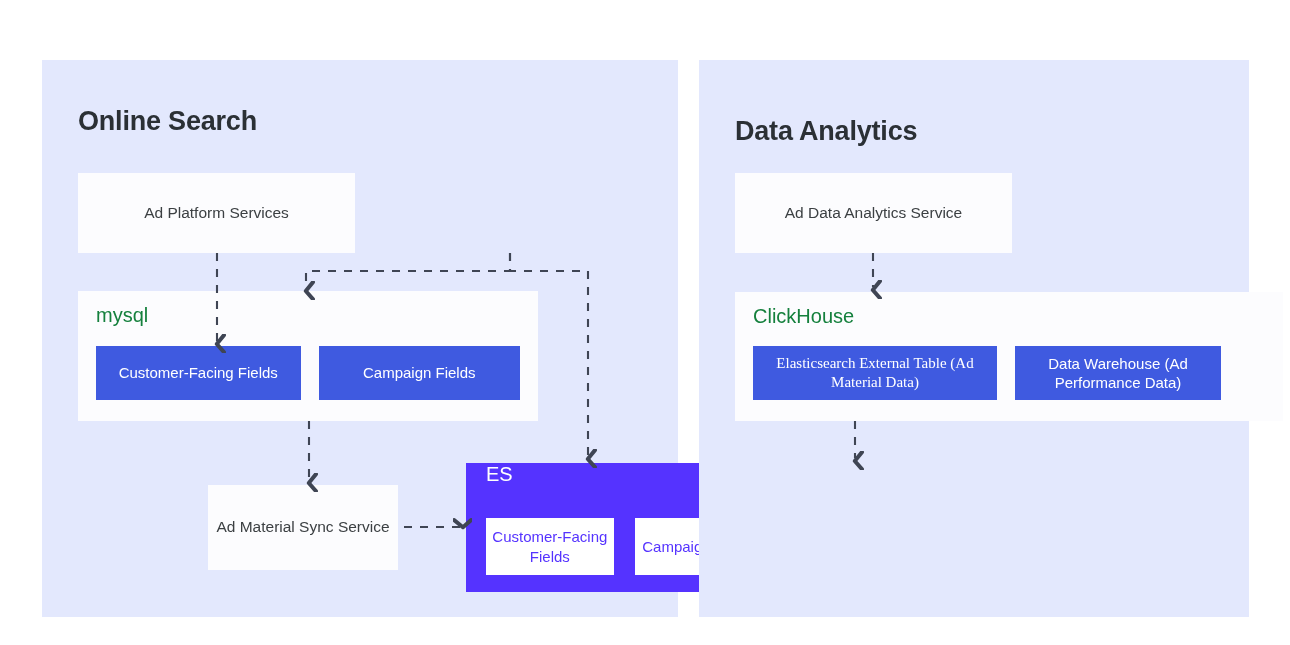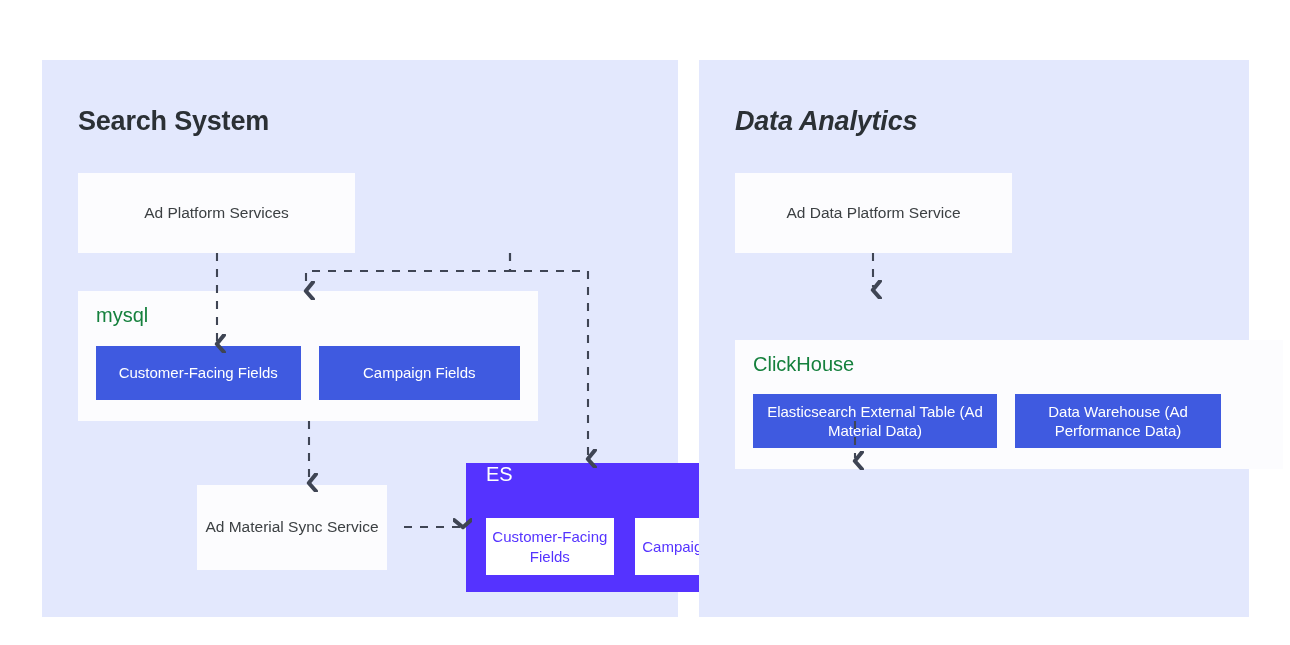--- a/index.html
+++ b/index.html
@@ -21,48 +21,48 @@
 
   .panel-title{
     position:absolute;
     font-size:27px;
     font-weight:700;
     color:#2b3035;
     letter-spacing:-0.2px;
     white-space:nowrap;
   }
   #title-online{left:78px;top:106px;}
-  #title-analytics{left:735px;top:106px;font-style:italic;}
+  #title-analytics{left:735px;top:116px;}
 
   
   .card{
     position:absolute;
     background:#fcfcfe;
     display:flex;
     align-items:center;
     justify-content:center;
     text-align:right;
     color:#3c4043;
     font-size:15.5px;
     line-height:1.35;
     box-sizing:border-box;
   }
   #card-ad-platform{left:78px;top:173px;width:277px;height:80px;}
   #card-ad-system{left:372px;top:173px;width:276px;height:80px;}
   #card-ad-data-analytics{left:735px;top:173px;width:277px;height:80px;}
-  #card-sync{left:197px;top:485px;width:190px;height:85px;}
+  #card-sync{left:208px;top:485px;width:190px;height:85px;}
 
   
   .container-card{
     position:absolute;
     background:#fcfcfe;
     box-sizing:border-box;
   }
   #card-mysql{left:78px;top:291px;width:460px;height:130px;}
-  #card-clickhouse{left:735px;top:292px;width:548px;height:129px;margin-top:48px;}
+  #card-clickhouse{left:735px;top:292px;width:548px;height:129px;}
   .container-title{
     position:absolute;
     left:18px;top:13px;
     font-size:20px;
     color:#15803d;
     white-space:nowrap;
   }
   .chip-row{
     position:absolute;
     left:18px;right:18px;bottom:21px;
@@ -77,21 +77,21 @@
     text-align:center;
     display:flex;
     align-items:center;
     justify-content:center;
     padding:8px 6px;
     box-sizing:border-box;
     min-height:54px;
   }
   #card-mysql .chip:nth-child(1){width:205px;}
   #card-mysql .chip:nth-child(2){width:202px;}
-  #card-clickhouse .chip:nth-child(1){width:244px;}
+  #card-clickhouse .chip:nth-child(1){width:244px;font-family:Liberation Serif, serif;}
   #card-clickhouse .chip:nth-child(2){width:206px;}
 
   
   #card-es{
     position:absolute;
     left:466px;top:463px;width:465px;height:129px;
     background:#5533ff;
     box-sizing:border-box;
   }
   #card-es .container-title{color:#ffffff;font-size:20px;left:20px;top:0;}
@@ -109,21 +109,21 @@
     position:absolute;left:0;top:0;width:1290px;height:645px;
     pointer-events:none;
   }
 </style>
 </head>
 <body>
 
 <div id="stage">
 
   <div class="panel" id="panel-online"></div>
-  <div class="panel-title" id="title-online">Search System</div>
+  <div class="panel-title" id="title-online">Online Search</div>
 
   <div class="card" id="card-ad-platform">
     <span>Ad Platform Services</span>
   </div>
 
 
   <div class="container-card" id="card-mysql">
     <div class="container-title">mysql</div>
     <div class="chip-row">
       <div class="chip">Customer-Facing Fields</div>
@@ -141,21 +141,21 @@
       <div class="chip">Customer-Facing Fields</div>
       <div class="chip">Campaign Fields</div>
       <div class="chip">Search Fields</div>
     </div>
   </div>
 
   <div class="panel" id="panel-analytics"></div>
   <div class="panel-title" id="title-analytics">Data Analytics</div>
 
   <div class="card" id="card-ad-data-analytics">
-    <span>Ad Data Platform Service</span>
+    <span>Ad Data Analytics Service</span>
   </div>
 
   <div class="container-card" id="card-clickhouse">
     <div class="container-title">ClickHouse</div>
     <div class="chip-row">
       <div class="chip">Elasticsearch External Table (Ad Material Data)</div>
       <div class="chip">Data Warehouse (Ad Performance Data)</div>
     </div>
   </div>
 

